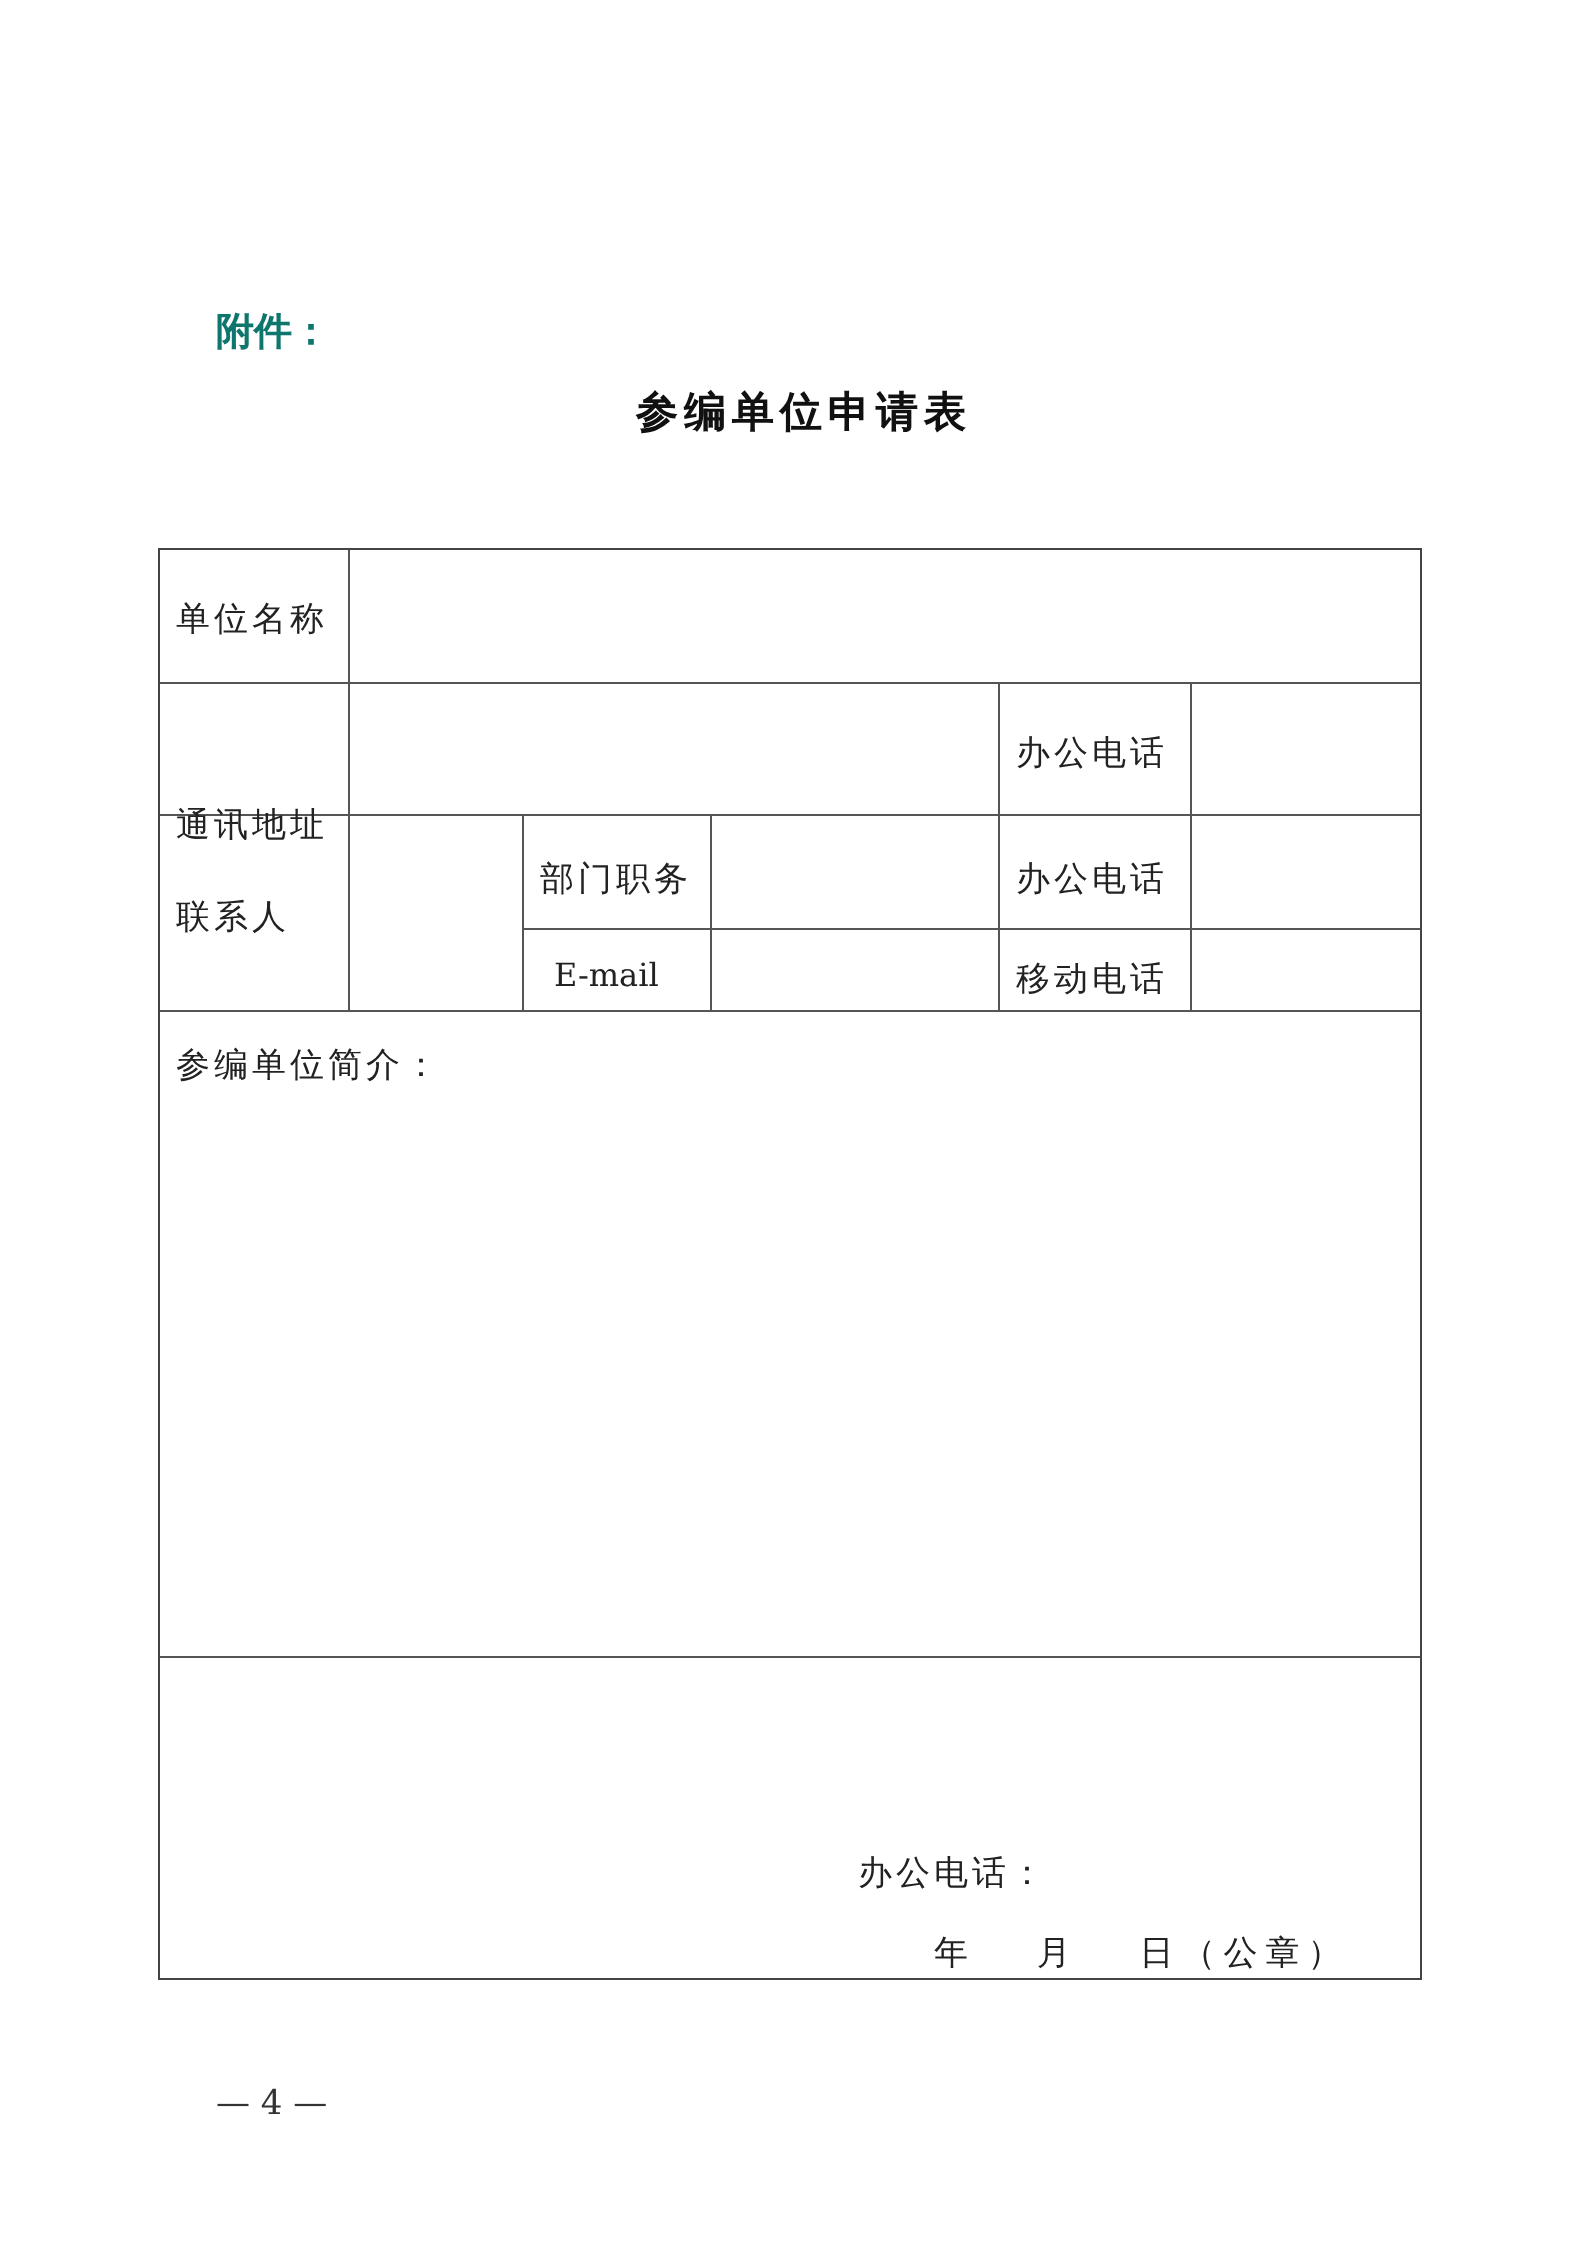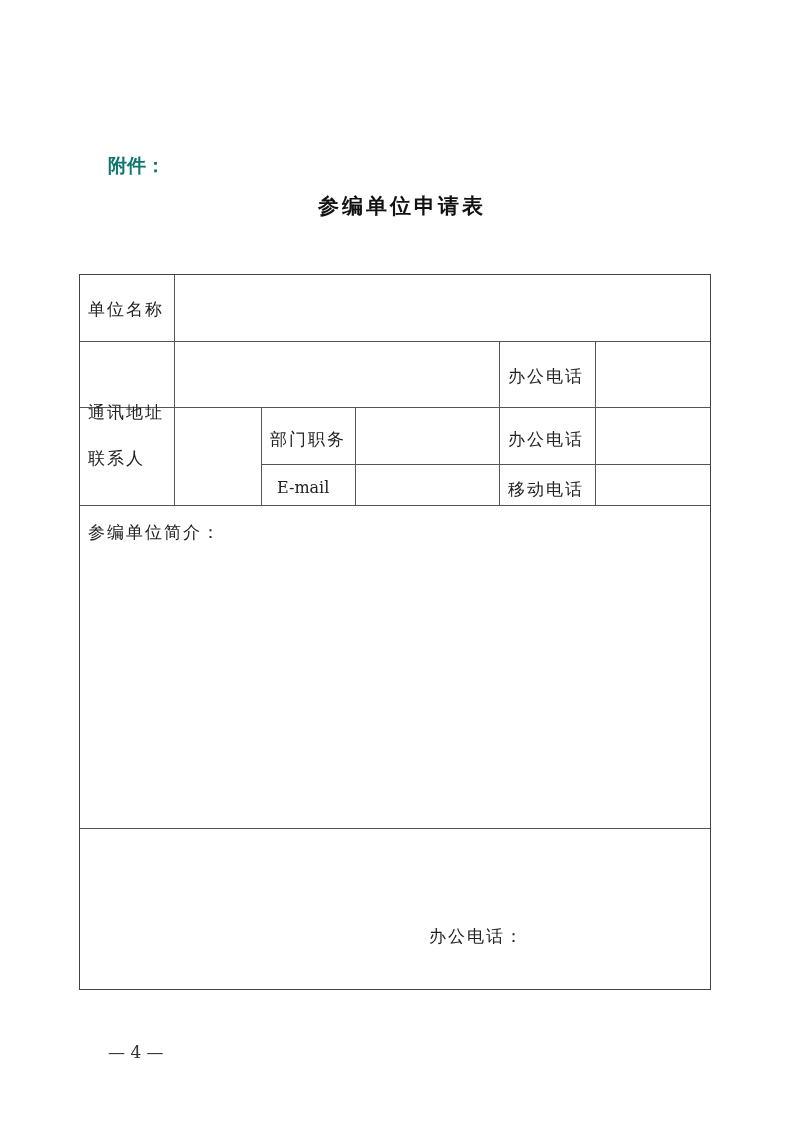--- a/index.html
+++ b/index.html
@@ -59,15 +59,16 @@
   <div class="lbl" style="left:197px;top:203px;font-size:16px;letter-spacing:0;">E-mail</div>
   <div class="field" style="left:277px;top:190px;width:141px;height:40px;"></div>
 
   <div class="lbl" style="left:428px;top:203px;">移动电话</div>
   <div class="field" style="left:517px;top:190px;width:113px;height:40px;"></div>
 
   <div class="lbl" style="left:8px;top:246px;">参编单位简介：</div>
   <div class="field" style="left:0;top:272px;width:630px;height:280px;"></div>
 
   <div class="lbl" style="left:349px;top:650px;">办公电话：</div>
+  <div class="lbl" style="left:387px;top:690px;letter-spacing:4px;">年　 月　 日（公章）</div>
 </div>
 
 <div class="pageno">— 4 —</div>
 
 </body></html>

